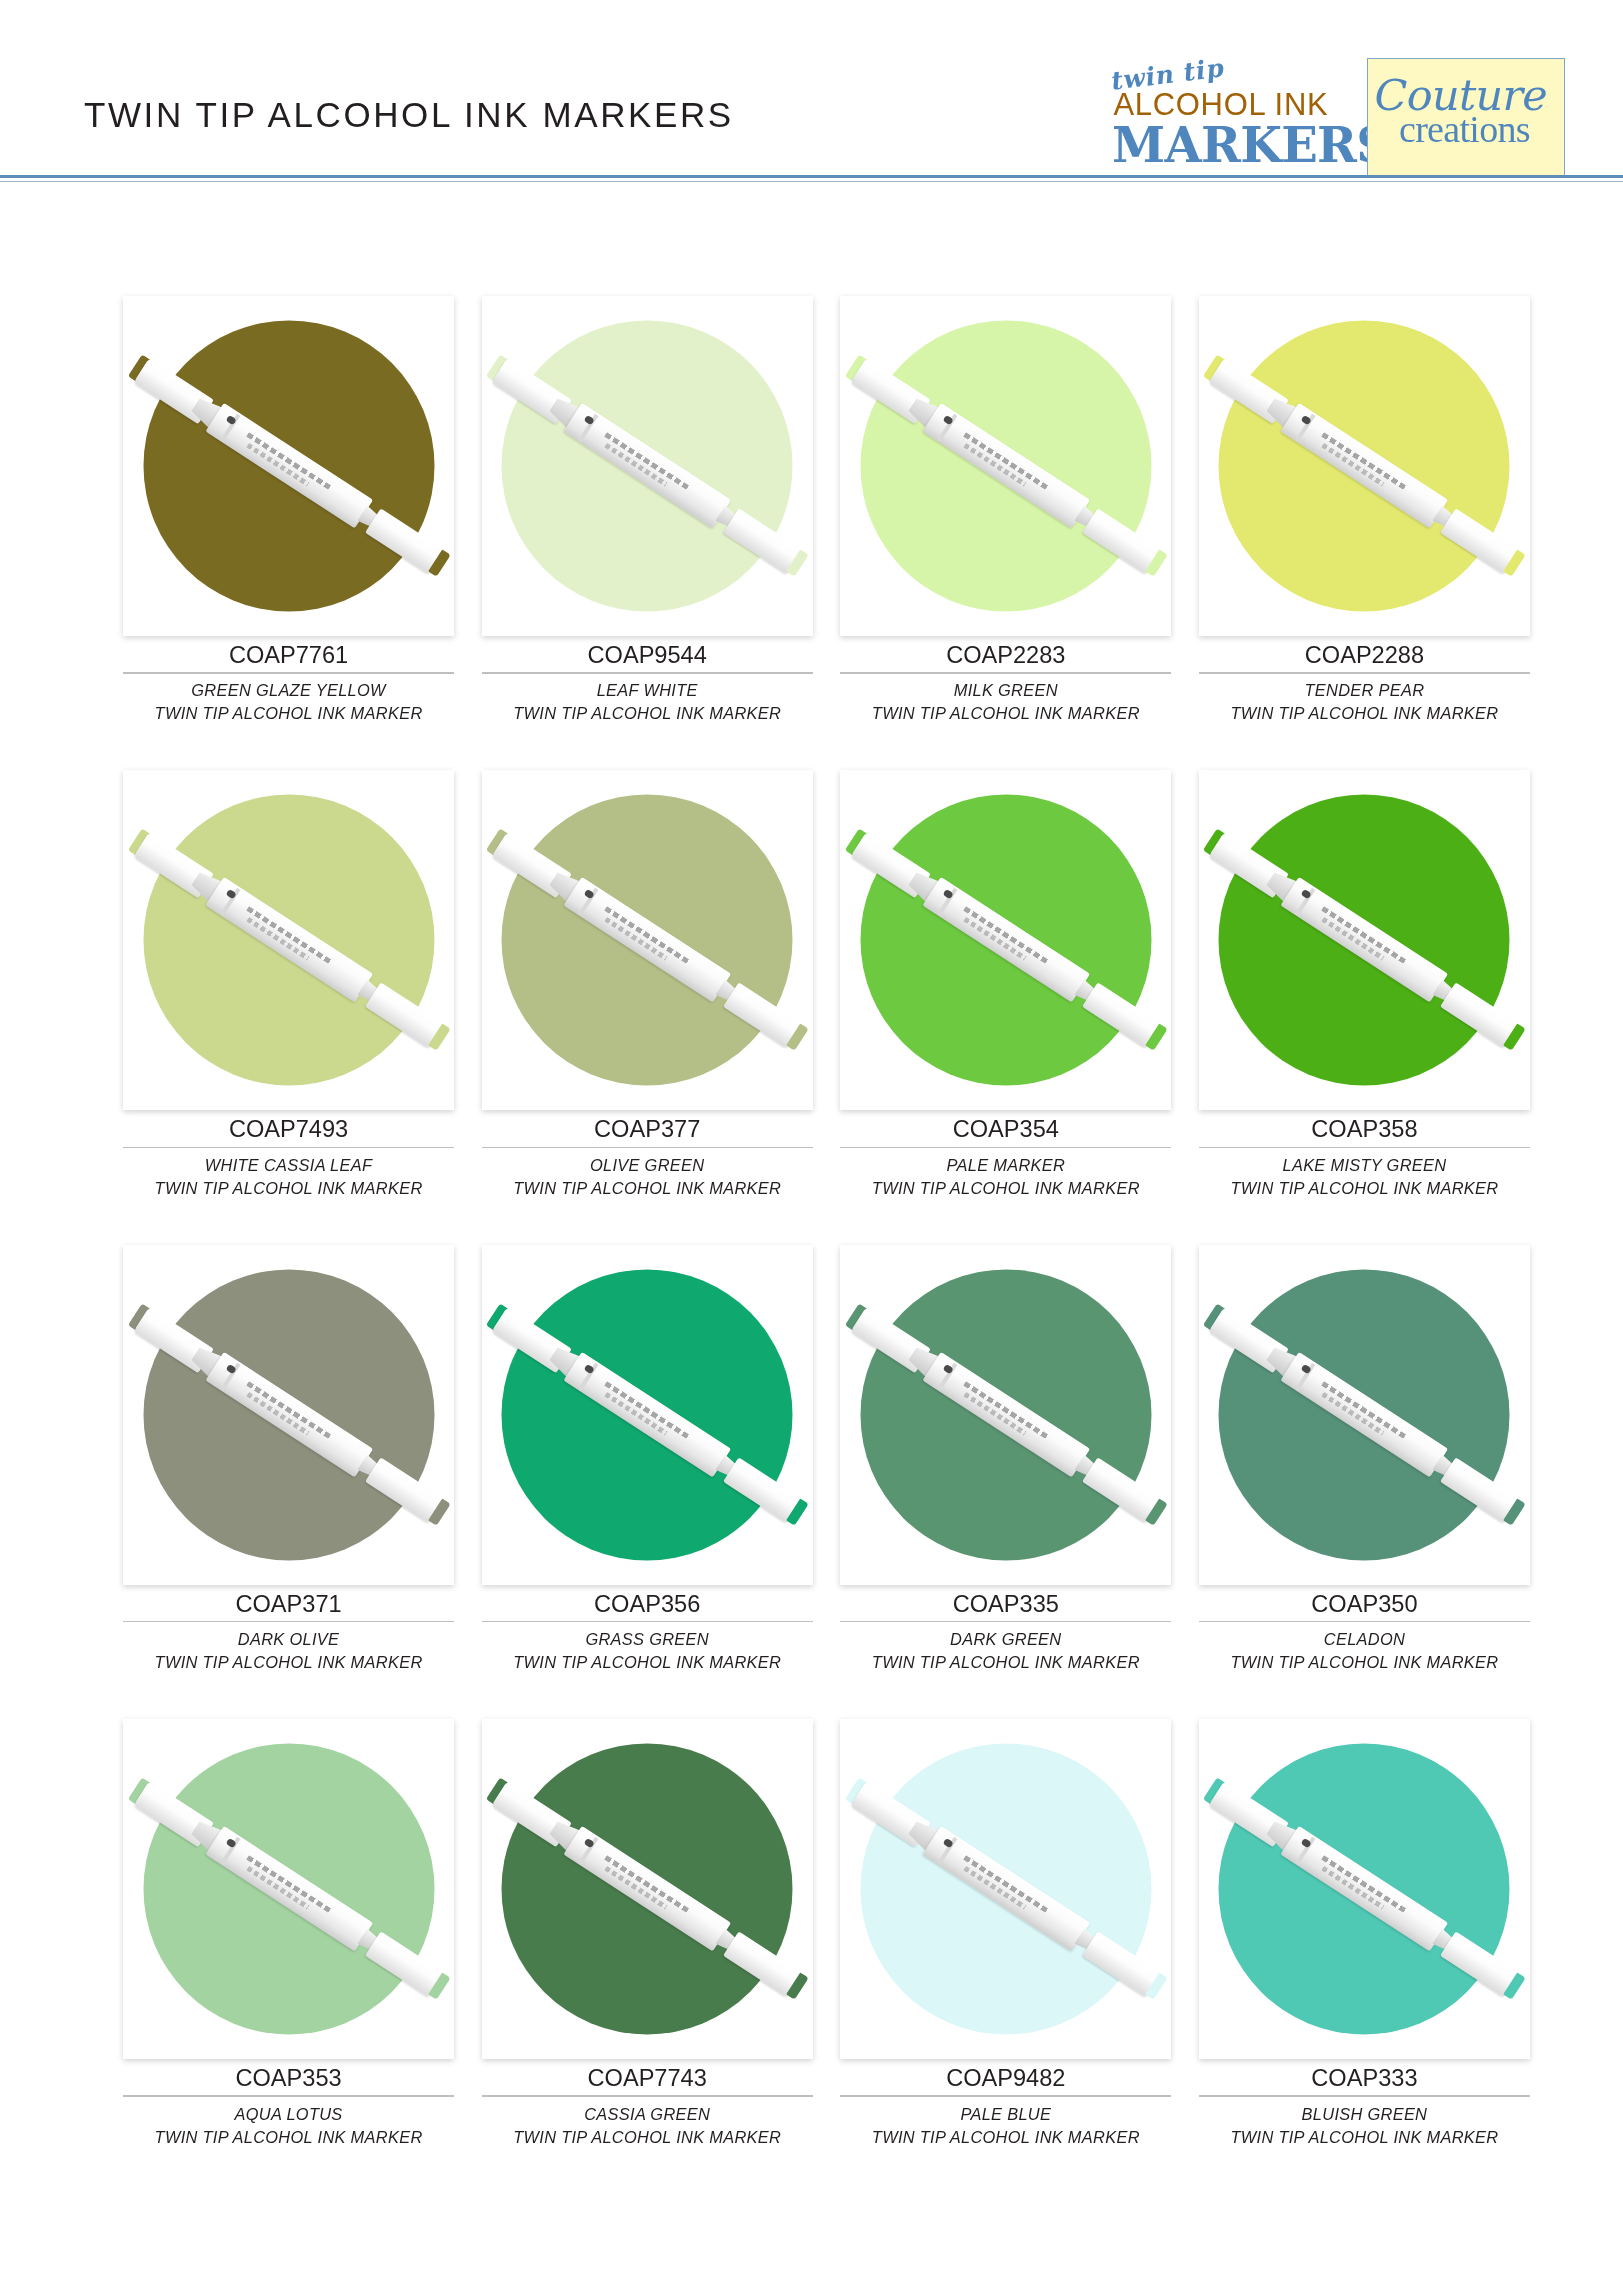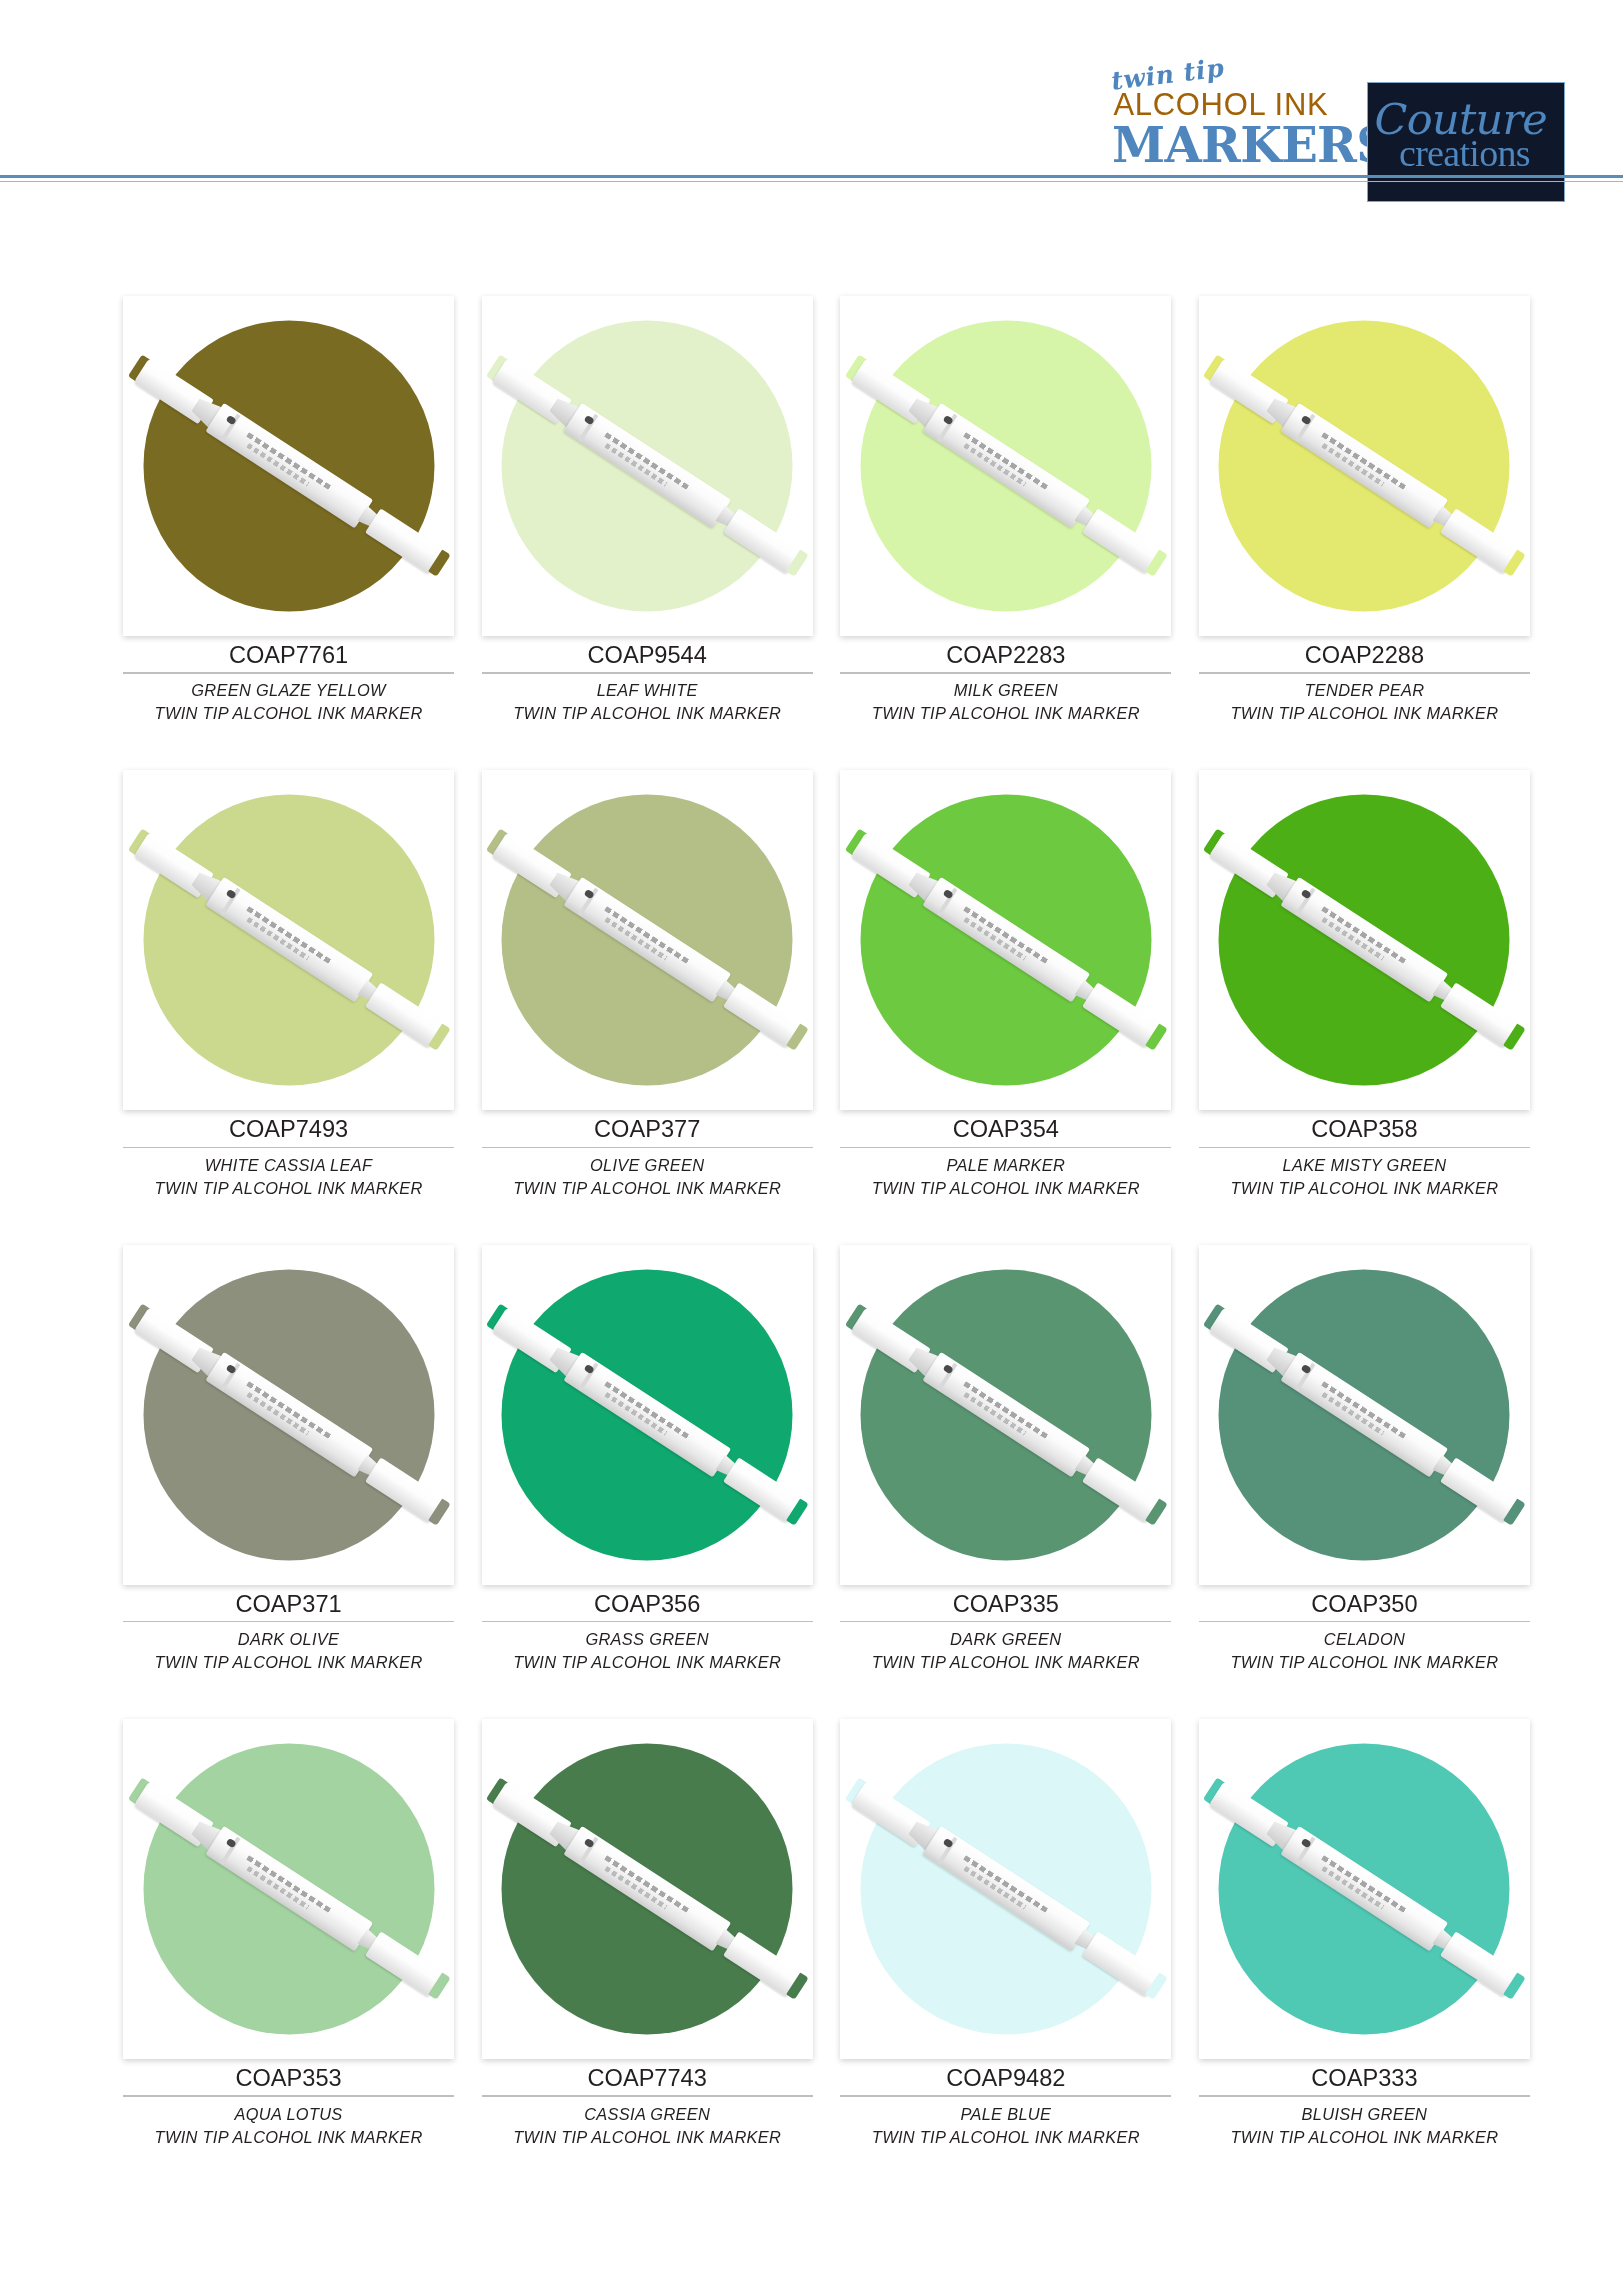--- a/index.html
+++ b/index.html
@@ -74,22 +74,21 @@
     letter-spacing:-0.7px;
     color:#4e86bd;
     white-space:nowrap;
   }
 
   
   .cc-box{
     position:absolute;left:1367px;top:58px;
     width:196px;height:118px;
     border:1.3px solid #7fa7ca;
-    background:#0f172a;
-    margin-top:24px;
+    background:#fef9c3;
   }
   .cc-couture{
     position:absolute;left:6.5px;top:10.5px;
     font-family:"DejaVu Serif", serif;
     font-style:italic;
     font-size:43px;
     color:#4e86bd;
     letter-spacing:-0.7px;
     white-space:nowrap;
   }
@@ -234,20 +233,21 @@
     margin-top:3.9px;
     letter-spacing:0.3px;
   }
 </style>
 </head>
 <body>
 
 <div class="stripes" id="stripes"></div>
 
 <div class="header">
+  <div class="page-title">TWIN TIP ALCOHOL INK MARKERS</div>
 
   <div class="tt-logo">
     <div class="tt-twin">twin tip</div>
     <div class="tt-alcohol">ALCOHOL INK</div>
     <div class="tt-markers">MARKERS</div>
   </div>
 
   <div class="cc-box">
     <div class="cc-couture">Couture</div>
     <div class="cc-creations">creations</div>

